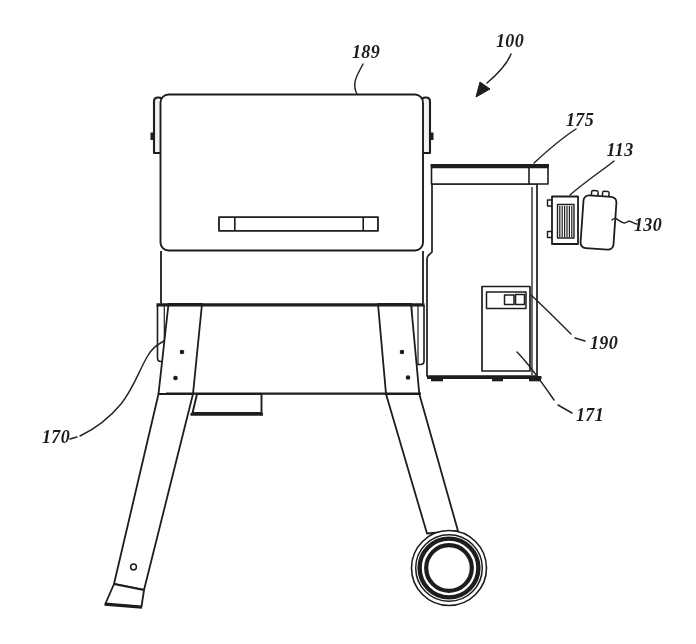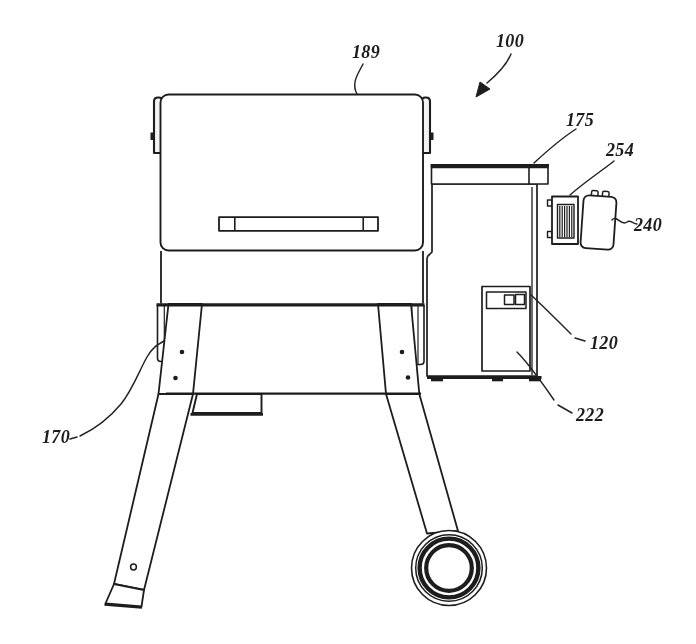--- a/index.html
+++ b/index.html
@@ -120,17 +120,17 @@
         <path d="M70,439 L77,437 M80,436 C97,428 111,416 121,404 C133,389 139,371 147,357 C152,348 157,345 164,341"></path>
       </g>
       <polygon points="476,97 480,82 490,89" fill="#1d1d1d" stroke="#1d1d1d" stroke-width="1"></polygon>
     </g>
   </svg>
 
   <span class="ref-label" style="left:510px;top:41px">100</span>
   <span class="ref-label" style="left:366px;top:52px">189</span>
   <span class="ref-label" style="left:56px;top:437px">170</span>
   <span class="ref-label" style="left:580px;top:120px">175</span>
-  <span class="ref-label" style="left:604px;top:343px">120</span>
-  <span class="ref-label" style="left:590px;top:415px">222</span>
-  <span class="ref-label" style="left:648px;top:225px">240</span>
-  <span class="ref-label" style="left:620px;top:150px">254</span>
+  <span class="ref-label" style="left:604px;top:343px">190</span>
+  <span class="ref-label" style="left:590px;top:415px">171</span>
+  <span class="ref-label" style="left:648px;top:225px">130</span>
+  <span class="ref-label" style="left:620px;top:150px">113</span>
 </div>
 
 </body></html>

